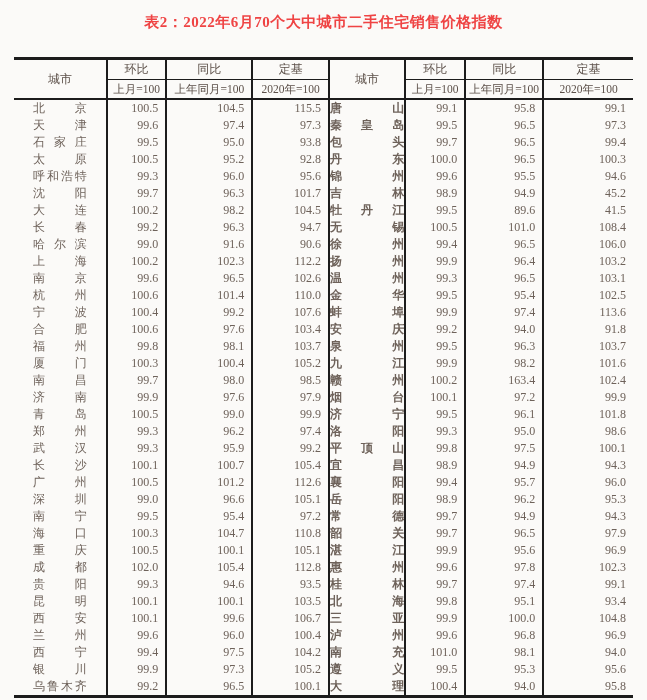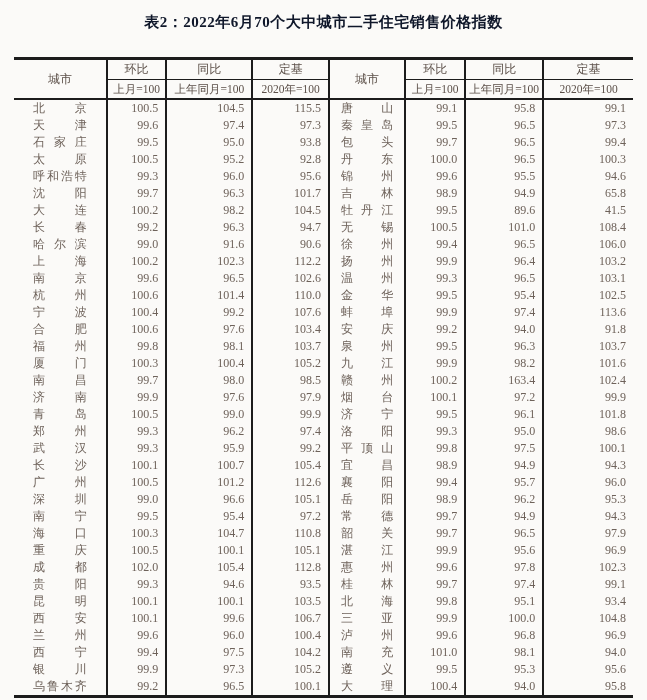--- a/index.html
+++ b/index.html
@@ -14,21 +14,21 @@
     height: 700px;
     box-sizing: border-box;
     background: #fbfaf8;
     padding: 10px 14px 0 14px;
     overflow: hidden;
   }
   .title {
     text-align: center;
     font-size: 15px;
     font-weight: bold;
-    color: #0f172a;
+    color: #ef4444;
     letter-spacing: 0.5px;
     margin: 2px 0 0 0;
     line-height: 20px;
   }
   table.idx {
     width: 619px;
     margin-top: 25px;
     border-collapse: collapse;
     table-layout: fixed;
     border-top: 3px solid #1c1c1c;
@@ -50,21 +50,21 @@
   th.sub { height: 18px; text-align: center; border-bottom: 2px solid #1c1c1c; font-size: 11.5px; margin-top: 45px; }
   th.cityh { border-bottom: 2px solid #1c1c1c; text-align: center; margin-top: 28px; }
   
   tbody td { height: 17px; line-height: 17px; }
   td.city {
     text-align: justify;
     text-align-last: justify;
     -moz-text-align-last: justify;
     padding: 0 19px;
   }
-  td.cityR { padding: 0 11px; }
+  td.cityR { padding: 0 0; font-weight: bold; }
   td.num { text-align: right; padding-right: 7px; }
 </style>
 </head>
 <body>
 
 <div class="page">
   <div class="title">表2：2022年6月70个大中城市二手住宅销售价格指数</div>
 
   <table class="idx">
     <colgroup>
@@ -154,21 +154,21 @@
     </tr>
 
     <tr>
       <td class="city">沈阳</td>
       <td class="num bl">99.7</td>
       <td class="num bl">96.3</td>
       <td class="num bl">101.7</td>
       <td class="city cityR bl">吉林</td>
       <td class="num bl">98.9</td>
       <td class="num bl">94.9</td>
-      <td class="num bl">65.8</td>
+      <td class="num bl">45.2</td>
     </tr>
 
     <tr>
       <td class="city">大连</td>
       <td class="num bl">100.2</td>
       <td class="num bl">98.2</td>
       <td class="num bl">104.5</td>
       <td class="city cityR bl">牡丹江</td>
       <td class="num bl">99.5</td>
       <td class="num bl">89.6</td>

